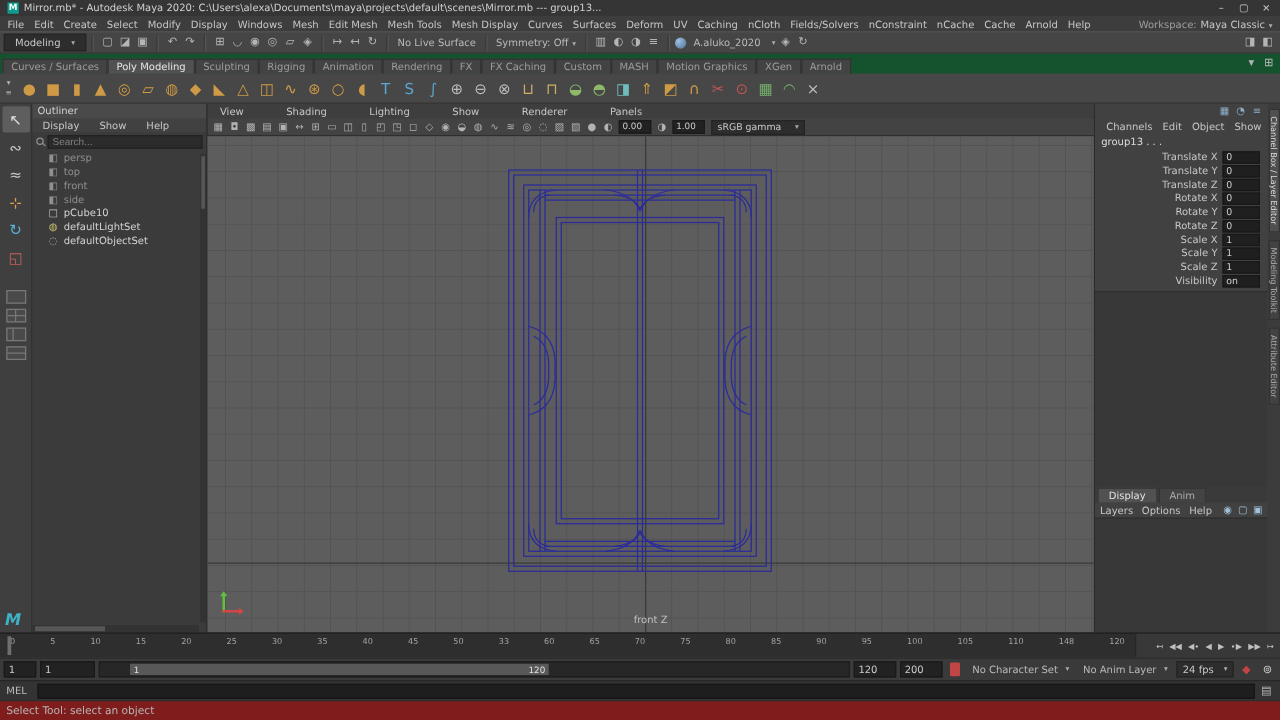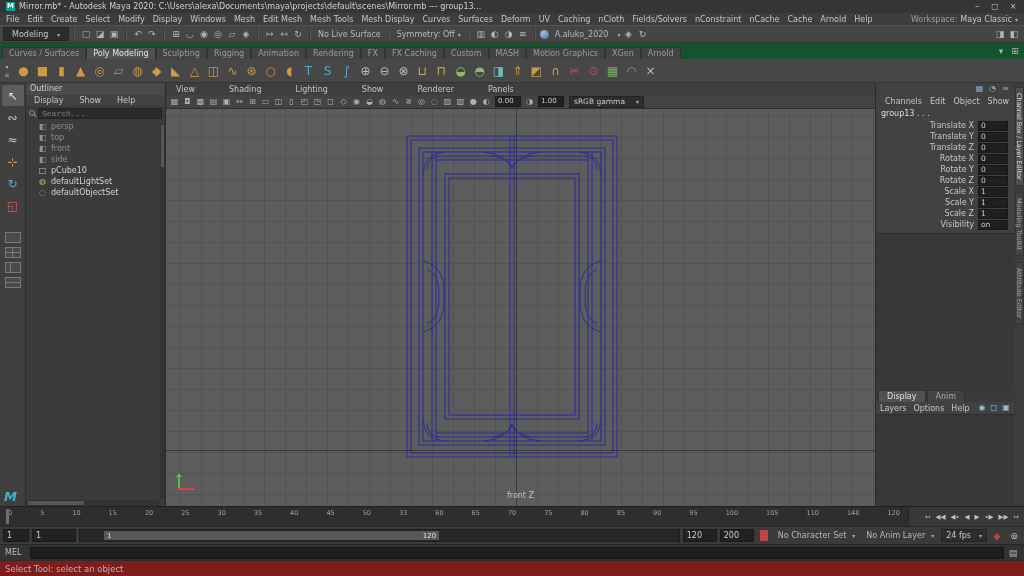--- a/index.html
+++ b/index.html
@@ -52,21 +52,21 @@
   .lb-vsplit{background:linear-gradient(#787878,#787878) 35% 0/1px 100% no-repeat,#4a4a4a}
   .lb-hsplit{background:linear-gradient(#787878,#787878) 0 55%/100% 1px no-repeat,#4a4a4a}
   .maya-logo{position:absolute;bottom:2px;left:4px;font-size:13px;font-weight:bold;font-style:italic;color:#3fb3c6}
   
   .outliner{width:140px;background:#3b3b3b;border-right:1px solid #2b2b2b;display:flex;flex-direction:column;position:relative;font-size:8px}
   .ol-title{height:12px;background:#4a4a4a;color:#d0d0d0;padding:1px 4px}
   .ol-menus{height:11px;display:flex;gap:8px;color:#bdbdbd;padding:0 4px;background:#414141;align-items:center}
   .ol-search{height:14px;display:flex;align-items:center;gap:3px;padding:1px 3px}
   .mag{width:6px;height:6px;border:1px solid #909090;border-radius:50%;position:relative;flex:0 0 6px}
   .mag::after{content:"";position:absolute;width:4px;height:1px;background:#909090;transform:rotate(45deg);right:-3px;bottom:-1px}
-  .ol-search input{flex:1;height:11px;background:#2b2b2b;border:1px solid #222;color:#ccc;font-size:8px;padding:0 3px;font-family:Liberation Mono, monospace;min-width:0}
+  .ol-search input{flex:1;height:11px;background:#2b2b2b;border:1px solid #222;color:#ccc;font-size:8px;padding:0 3px;font-family:Liberation Sans, sans-serif;min-width:0}
   .ol-search input::placeholder{color:#808080}
   .ol-list{flex:1;padding-top:1px;overflow:hidden}
   .ol-row{height:11px;display:flex;align-items:center;gap:4px;padding-left:12px}
   .ol-icon{font-size:8px;width:9px;text-align:center}
   .ol-vscroll{position:absolute;right:0;top:40px;bottom:8px;width:5px;background:#333}
   .ol-vscroll::before{content:"";position:absolute;top:2px;left:1px;right:1px;height:42px;background:#565656}
   .ol-hscroll{position:absolute;left:0;right:6px;bottom:0;height:6px;background:#333}
   .ol-hscroll::before{content:"";position:absolute;left:2px;top:1px;bottom:1px;width:56px;background:#565656}
   
   .viewport{flex:1;display:flex;flex-direction:column;min-width:0;border-right:1px solid #2b2b2b}

